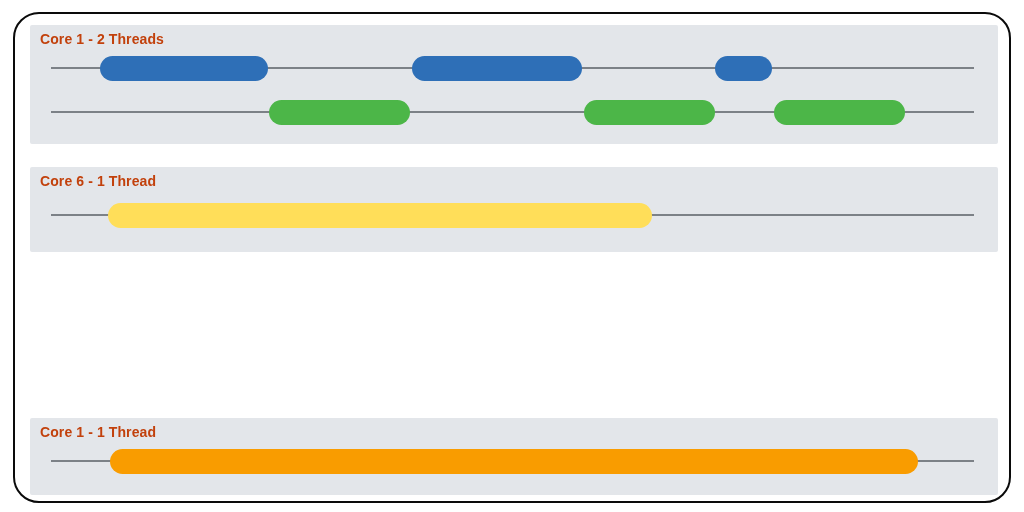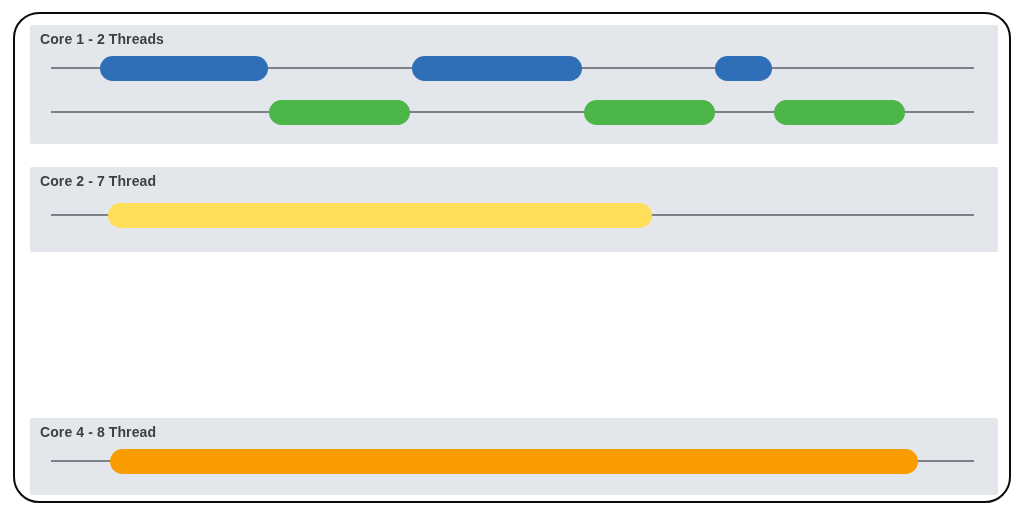--- a/index.html
+++ b/index.html
@@ -29,21 +29,21 @@
     background: #e3e6ea;
     border-radius: 2px;
   }
   .panel .title {
     position: absolute;
     left: 10px;
     top: 6px;
     margin: 0;
     font-size: 14px;
     font-weight: 700;
-    color: #404040;
+    color: #c2410c;
     letter-spacing: 0.1px;
   }
   .rows { position: absolute; inset: 0; }
   .thread-row {
     position: absolute;
     left: 21px;
     right: 24px;
     height: 26px;
   }
   .timeline-line {
@@ -78,32 +78,32 @@
         <div class="thread-row" style="top: 74px;">
           <div class="timeline-line" style="background: rgb(124, 129, 135);"></div>
           <div class="run-segment" style="left: 23.6%; width: 15.3%; background: rgb(76, 182, 72);"></div>
           <div class="run-segment" style="left: 57.7%; width: 14.2%; background: rgb(76, 182, 72);"></div>
           <div class="run-segment" style="left: 78.3%; width: 14.2%; background: rgb(76, 182, 72);"></div>
         </div>
       </div>
   </section>
 
   <section class="panel" style="top:153px;height:85px">
-    <h2 class="title">Core 2 - 7 Thread</h2>
+    <h2 class="title">Core 6 - 1 Thread</h2>
     <div class="rows">
         <div class="thread-row" style="top: 35px;">
           <div class="timeline-line" style="background: rgb(124, 129, 135);"></div>
           <div class="run-segment" style="left: 6.2%; width: 58.9%; background: rgb(255, 222, 89);"></div>
         </div>
       </div>
   </section>
 
 
   <section class="panel" style="top:404px;height:77px">
-    <h2 class="title">Core 4 - 8 Thread</h2>
+    <h2 class="title">Core 1 - 1 Thread</h2>
     <div class="rows">
         <div class="thread-row" style="top: 30px;">
           <div class="timeline-line" style="background: rgb(124, 129, 135);"></div>
           <div class="run-segment" style="left: 6.4%; width: 87.5%; background: rgb(249, 156, 0);"></div>
         </div>
       </div>
   </section>
 
 </div>
 

